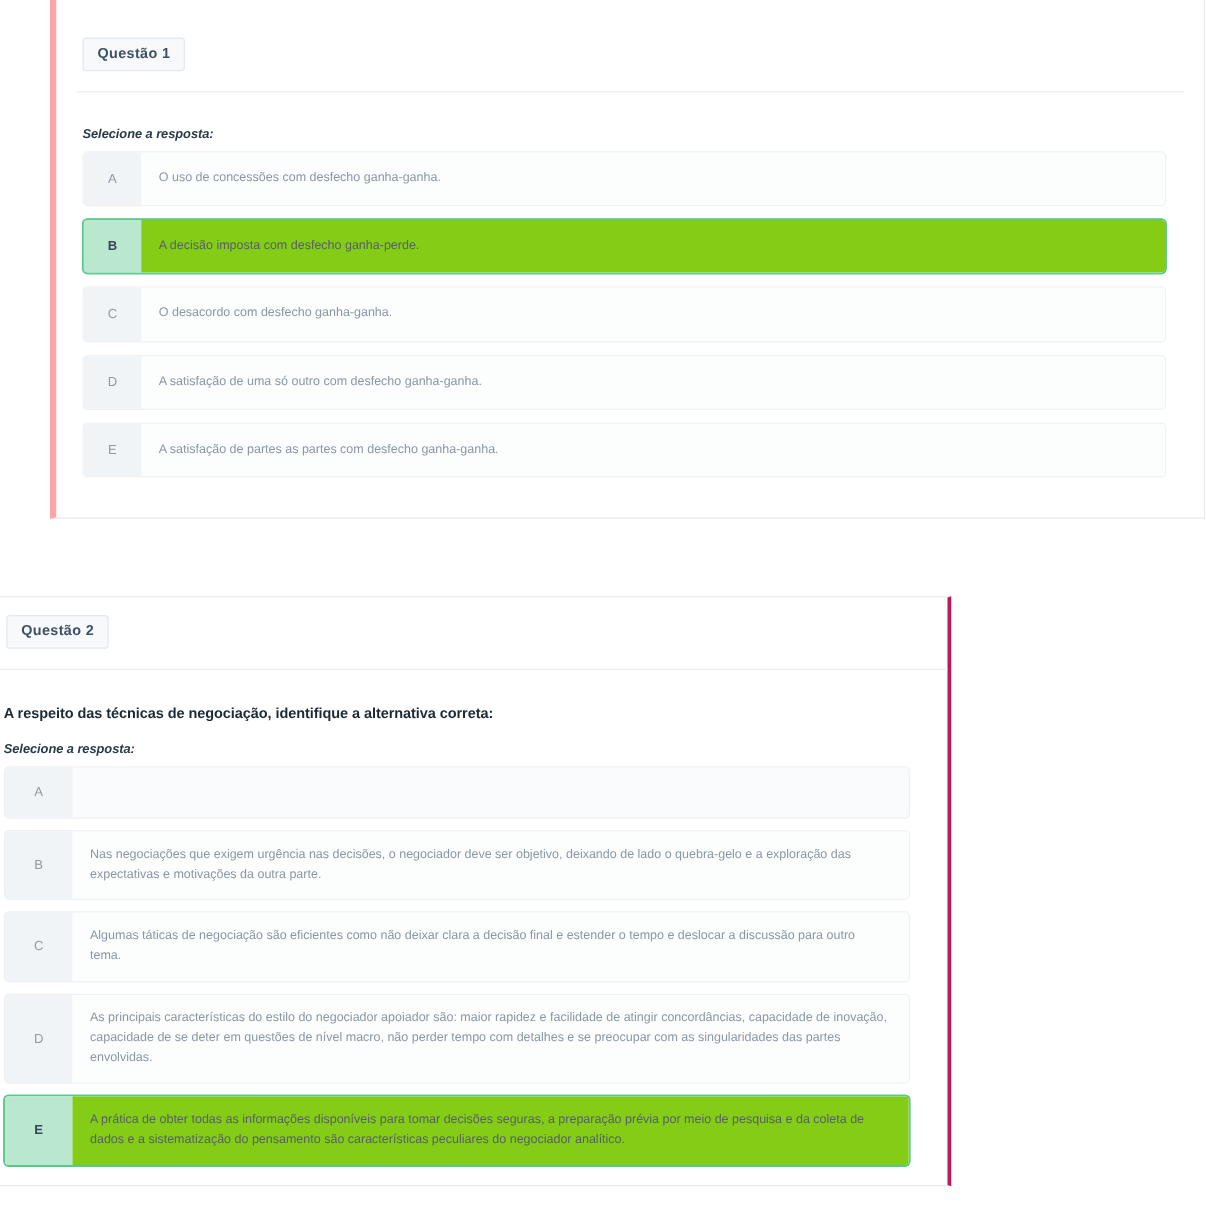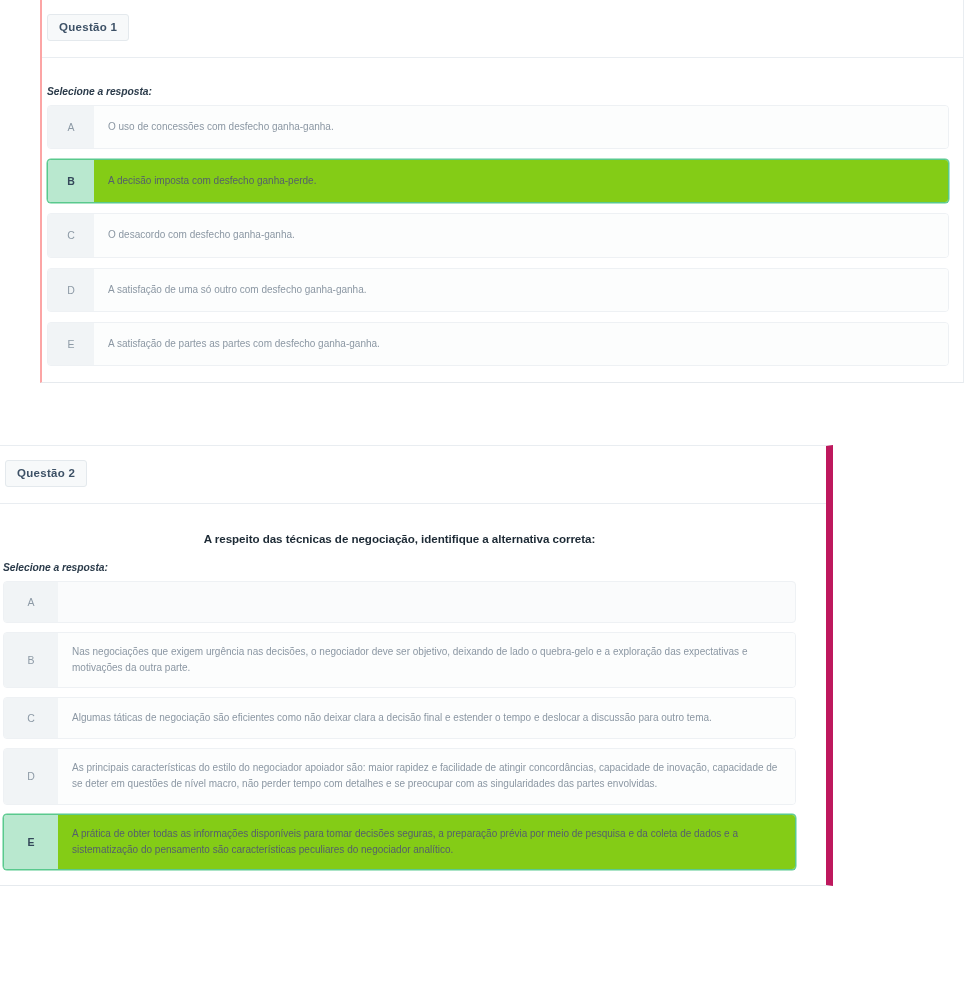--- a/index.html
+++ b/index.html
@@ -25,29 +25,29 @@
   .qcard {
     background: #ffffff;
     border: 1px solid #e6eaee;
     border-top: none;
     box-sizing: border-box;
     position: relative;
   }
   .qcard.card-one {
     margin-left: 40px;
     width: 924px;
-    border-left: 2px solid #fca5a5;
+    border-left: 5px solid #fca5a5;
     border-right: 1px solid #e9edf1;
-    padding: 0;
+    padding: 16px;
   }
   .qcard.card-two {
     margin-left: 0px;
-    width: 833px;
+    width: 761px;
     border-left: none;
-    border-right: 7px solid #be185d;
+    border-right: 3px solid #be185d;
     border-top: 1px solid #e9edf1;
   }
 
   .qheader {
     padding: 14px 0 16px 5px;
   }
   .qbadge {
     display: inline-block;
     background: #f7f9fa;
     border: 1px solid #e4e9ed;
@@ -72,21 +72,20 @@
   .qstem {
     font-size: 11.6px;
     font-weight: bold;
     line-height: 1.55;
     color: #1d2a35;
     margin: 0 0 6px 0;
     letter-spacing: -0.05px;
   }
   .qstem.second-line {
     margin-top: 12px;
-    text-align: center;
   }
 
   .qselect-label {
     font-size: 10.3px;
     font-weight: bold;
     color: #2b3b4a;
     margin: 14px 0 8px 0;
     letter-spacing: -0.05px;
     font-style: italic;
   }

